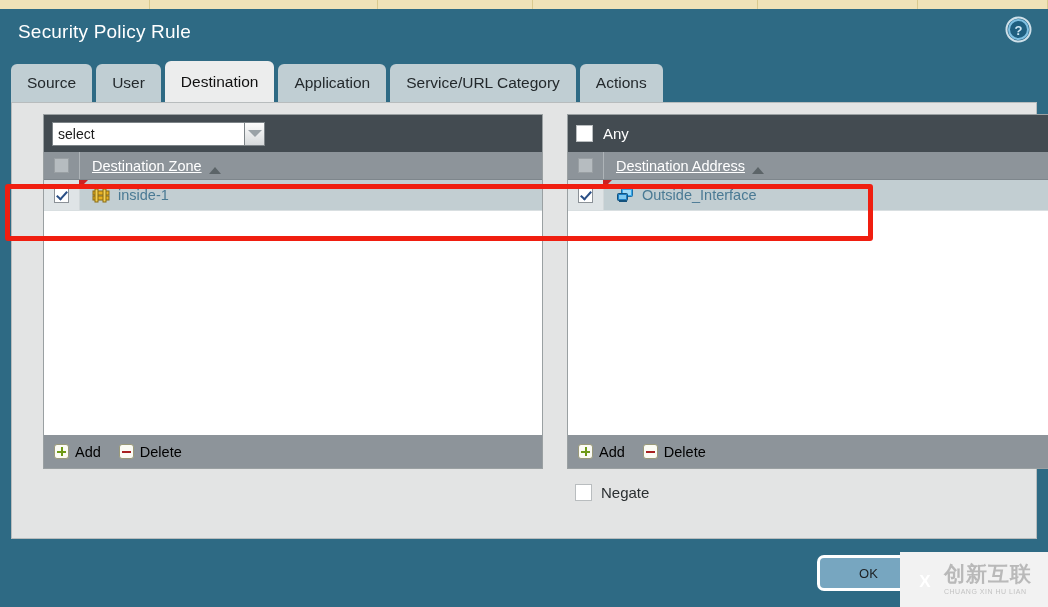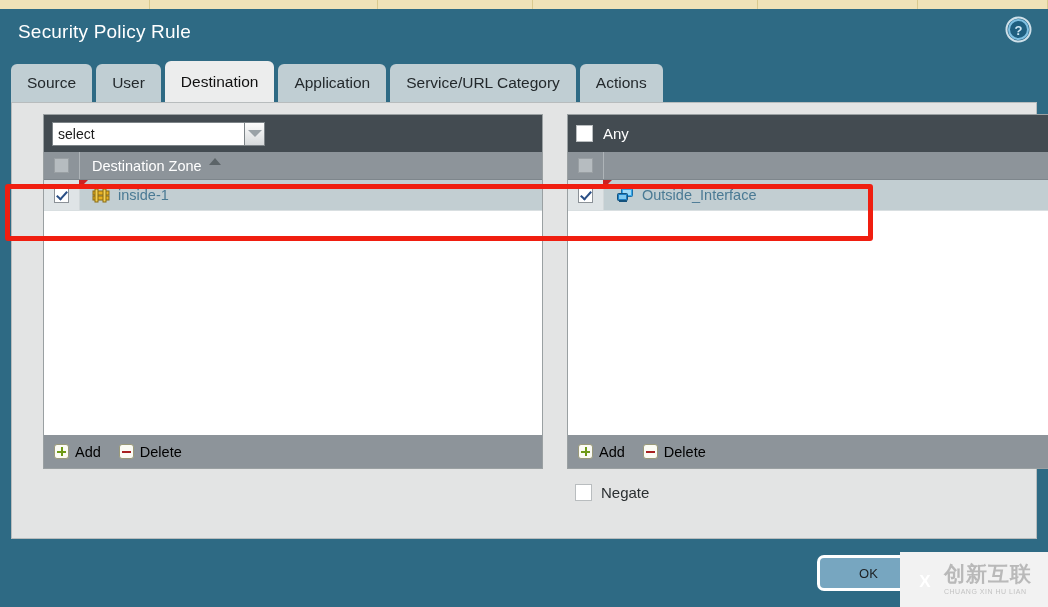--- a/index.html
+++ b/index.html
@@ -175,22 +175,23 @@
     display: flex;
     align-items: center;
     justify-content: center;
     border-right: 1px solid #aeb4b8;
     height: 100%;
     box-sizing: border-box;
   }
   .col-header .hcell-label {
     padding-left: 12px;
     display: flex;
-    align-items: flex-start;
+    align-items: flex-end;
     gap: 7px;
+    text-decoration: underline;
   }
   .sort-caret {
     width: 0; height: 0;
     border-left: 6px solid transparent;
     border-right: 6px solid transparent;
     border-bottom: 7px solid #5c6468;
   }
 
   
   .col-body {
@@ -478,20 +479,24 @@
         <div class="col-topbar">
           <div class="any-row">
             <span class="cb plain"></span>
             <span>Any</span>
           </div>
         </div>
 
         <div class="col-header">
           <div class="hcell-check">
             <span class="cb dim"></span>
+          </div>
+          <div class="hcell-label">
+            <span>Destination Address</span>
+            <span class="sort-caret"></span>
           </div>
         </div>
 
         <div class="col-body">
           <div class="data-row">
             <div class="cell-check">
               <span class="cb checked"></span>
               <span class="corner-flag"></span>
             </div>
             <div class="cell-label">

